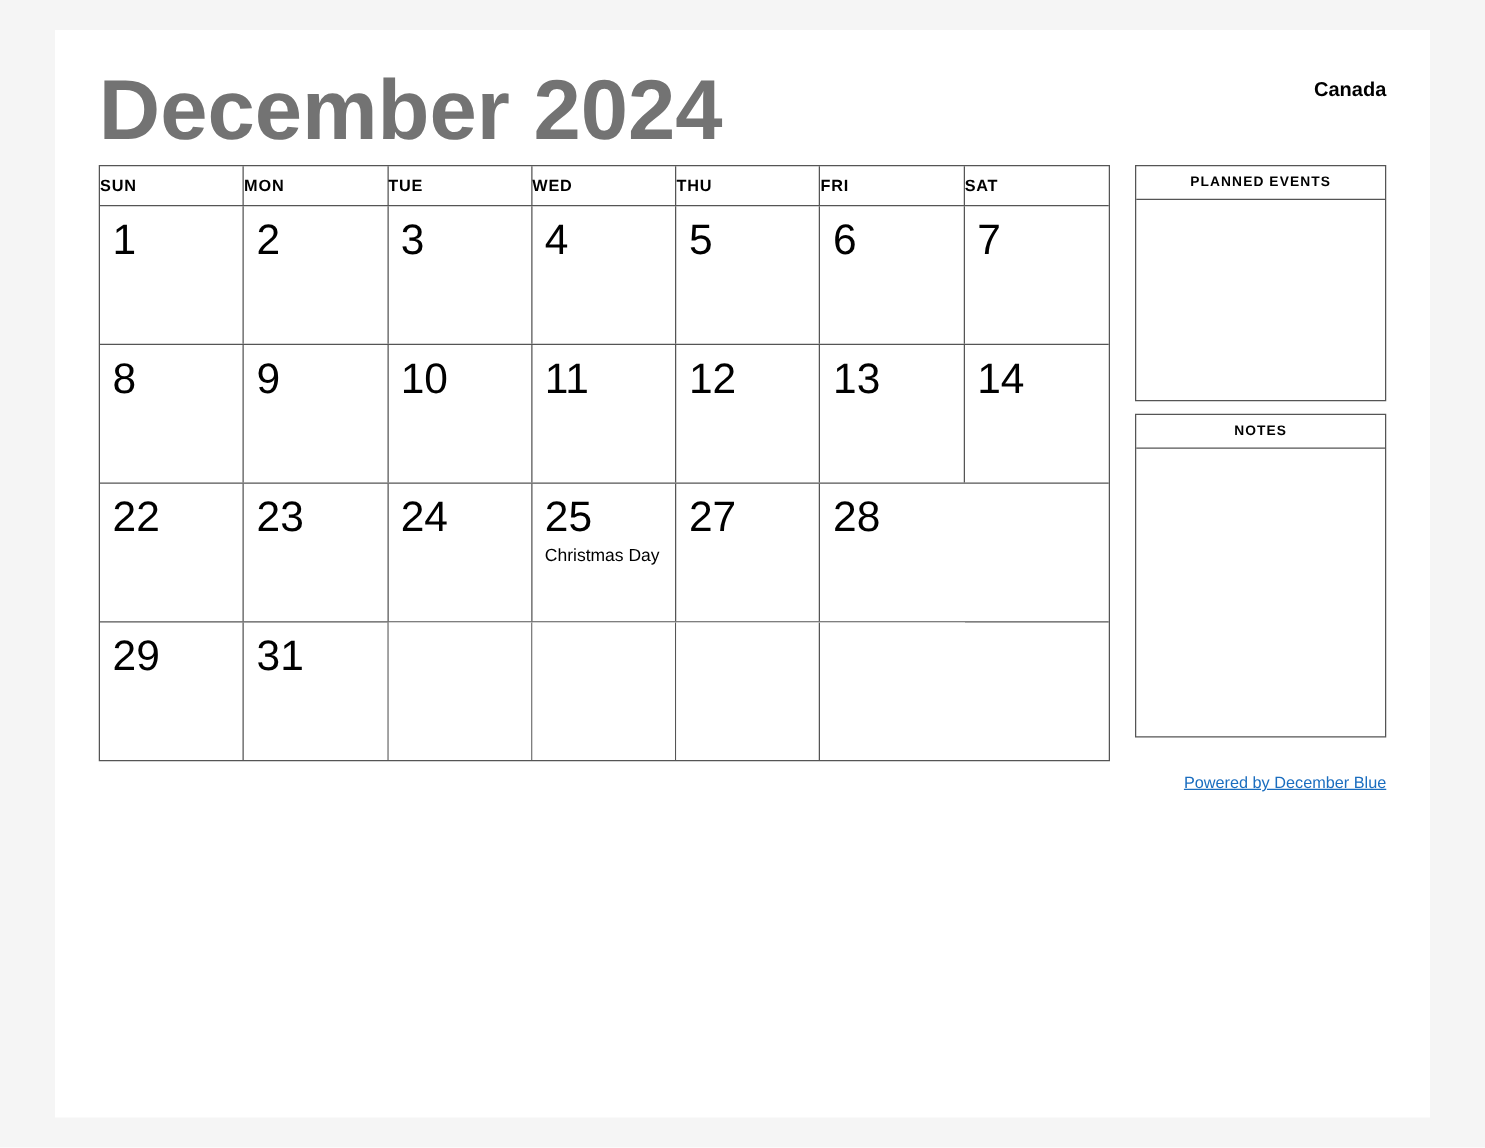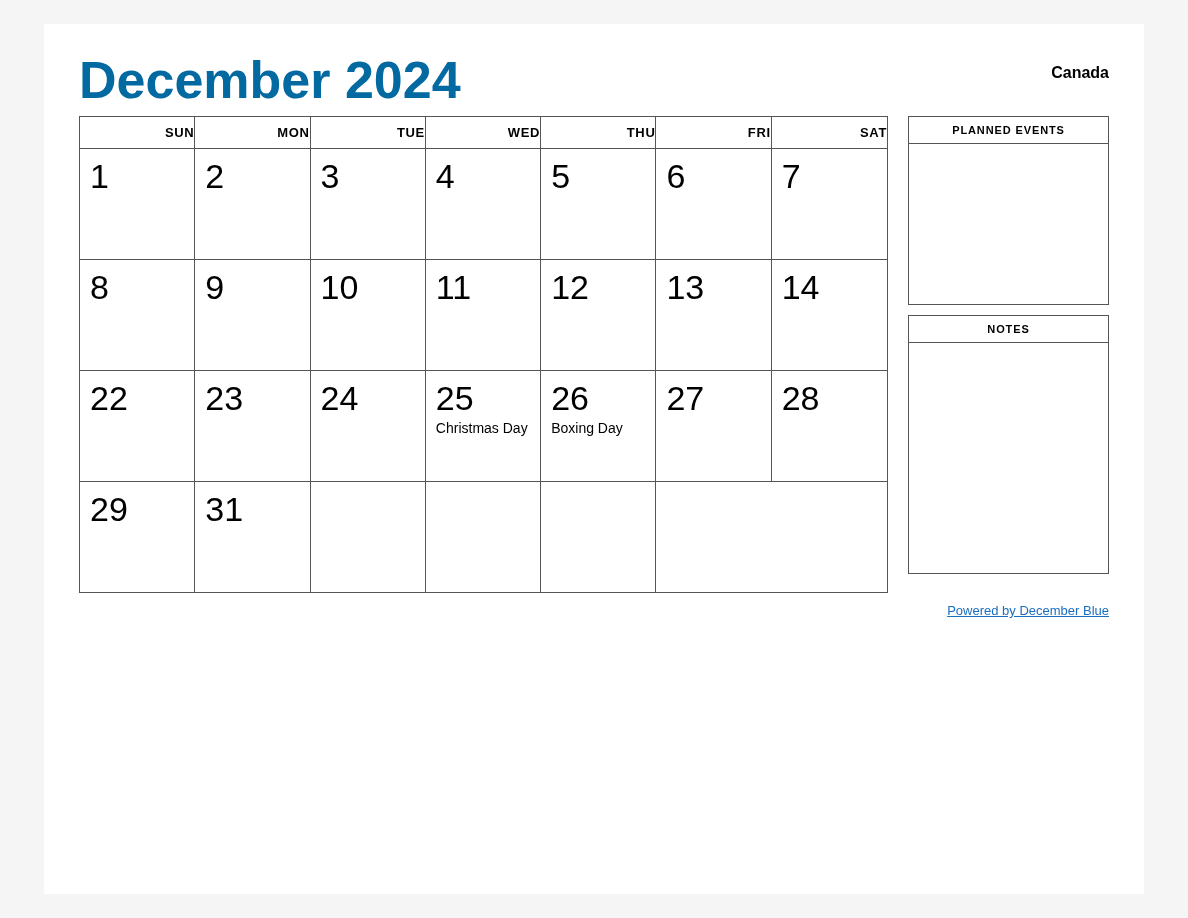--- a/index.html
+++ b/index.html
@@ -19,23 +19,23 @@
       padding: 30px 35px 20px 35px;
       position: relative;
     }
     .header {
       display: flex;
       justify-content: space-between;
       align-items: flex-start;
       margin-bottom: 10px;
     }
     .month-title {
-      font-size: 52px;
+      font-size: 68px;
       font-weight: 900;
-      color: #0369a1;
+      color: #737373;
       line-height: 1;
     }
     .country-title {
       font-size: 16px;
       font-weight: 700;
       color: #000;
       margin-top: 10px;
     }
     .main-layout {
       display: flex;
@@ -53,21 +53,21 @@
     .calendar-grid {
       border: 1.5px solid #555;
       width: 100%;
     }
     .day-headers {
       display: grid;
       grid-template-columns: repeat(7, 1fr);
       border-bottom: 1.5px solid #555;
     }
     .day-header {
-      text-align: right;
+      text-align: left;
       font-weight: 700;
       font-size: 13px;
       letter-spacing: 0.05em;
       padding: 8px 0;
       border-right: 1.5px solid #555;
       color: #000;
     }
     .day-header:last-child {
       border-right: none;
     }
@@ -213,24 +213,20 @@
                 <span class="day-number">23</span>
               </div>
               <div class="day-cell">
                 <span class="day-number">24</span>
               </div>
               <div class="day-cell">
                 <span class="day-number">25</span>
                 <span class="holiday-label">Christmas Day</span>
               </div>
               <div class="day-cell">
-                <span class="day-number">26</span>
-                <span class="holiday-label">Boxing Day</span>
-              </div>
-              <div class="day-cell">
                 <span class="day-number">27</span>
               </div>
               <div class="day-cell">
                 <span class="day-number">28</span>
               </div>
             </div>
             <div class="week-row">
               <div class="day-cell">
                 <span class="day-number">29</span>
               </div>

